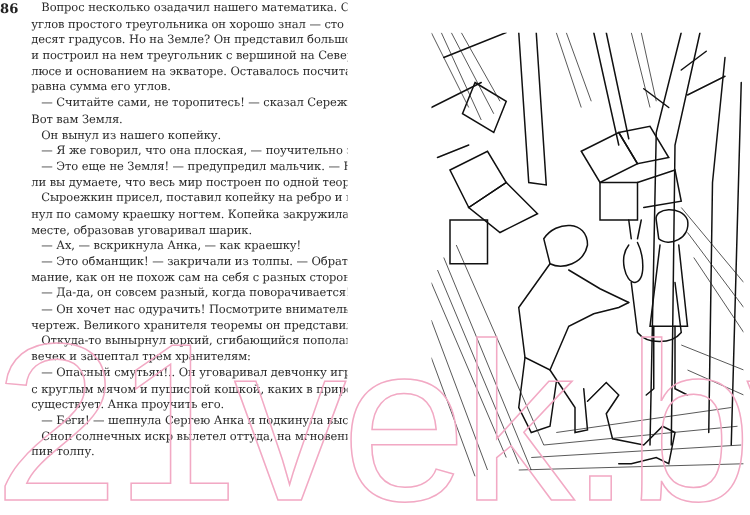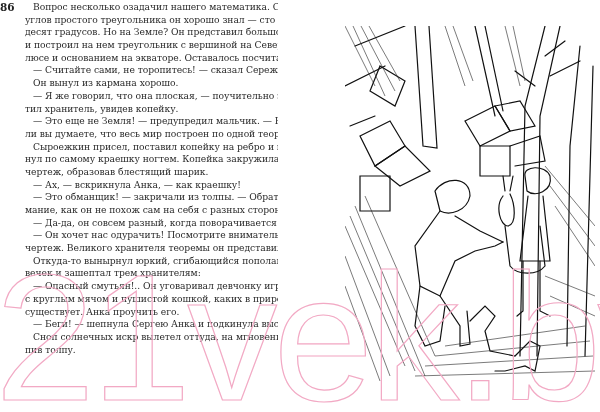--- a/index.html
+++ b/index.html
@@ -33,39 +33,40 @@
 
 <div class="page">
   <div class="page-number">86</div>
   <div class="text-col" id="textcol">
       <div>
         <div class="line indent">Вопрос несколько озадачил нашего математика. Сумму</div>
         <div class="line">углов простого треугольника он хорошо знал — сто восемь-</div>
         <div class="line">десят градусов. Но на Земле? Он представил большой глобус</div>
         <div class="line">и построил на нем треугольник с вершиной на Северном по-</div>
         <div class="line">люсе и основанием на экваторе. Оставалось посчитать, чему</div>
+        <div class="line last">равна сумма его углов.</div>
       </div>
       <div>
         <div class="line indent">— Считайте сами, не торопитесь! — сказал Сережка. —</div>
+        <div class="line last">Вот вам Земля.</div>
       </div>
       <div>
-        <div class="line indent last">Он вынул из кармана хорошо.</div>
+        <div class="line indent last">Он вынул из нашего копейку.</div>
       </div>
       <div>
         <div class="line indent">— Я же говорил, что она плоская, — поучительно заме-</div>
-        <div class="line last">тил хранитель, увидев копейку.</div>
       </div>
       <div>
         <div class="line indent">— Это еще не Земля! — предупредил мальчик. — Неуже-</div>
         <div class="line last">ли вы думаете, что весь мир построен по одной теореме?</div>
       </div>
       <div>
         <div class="line indent">Сыроежкин присел, поставил копейку на ребро и щелк-</div>
         <div class="line">нул по самому краешку ногтем. Копейка закружилась на</div>
-        <div class="line last">чертеж, образовав блестящий шарик.</div>
+        <div class="line last">месте, образовав уговаривал шарик.</div>
       </div>
       <div>
         <div class="line indent last">— Ах, — вскрикнула Анка, — как краешку!</div>
       </div>
       <div>
         <div class="line indent">— Это обманщик! — закричали из толпы. — Обратите вни-</div>
         <div class="line last">мание, как он не похож сам на себя с разных сторон!</div>
       </div>
       <div>
         <div class="line indent">— Да-да, он совсем разный, когда поворачивается! — под-</div>

